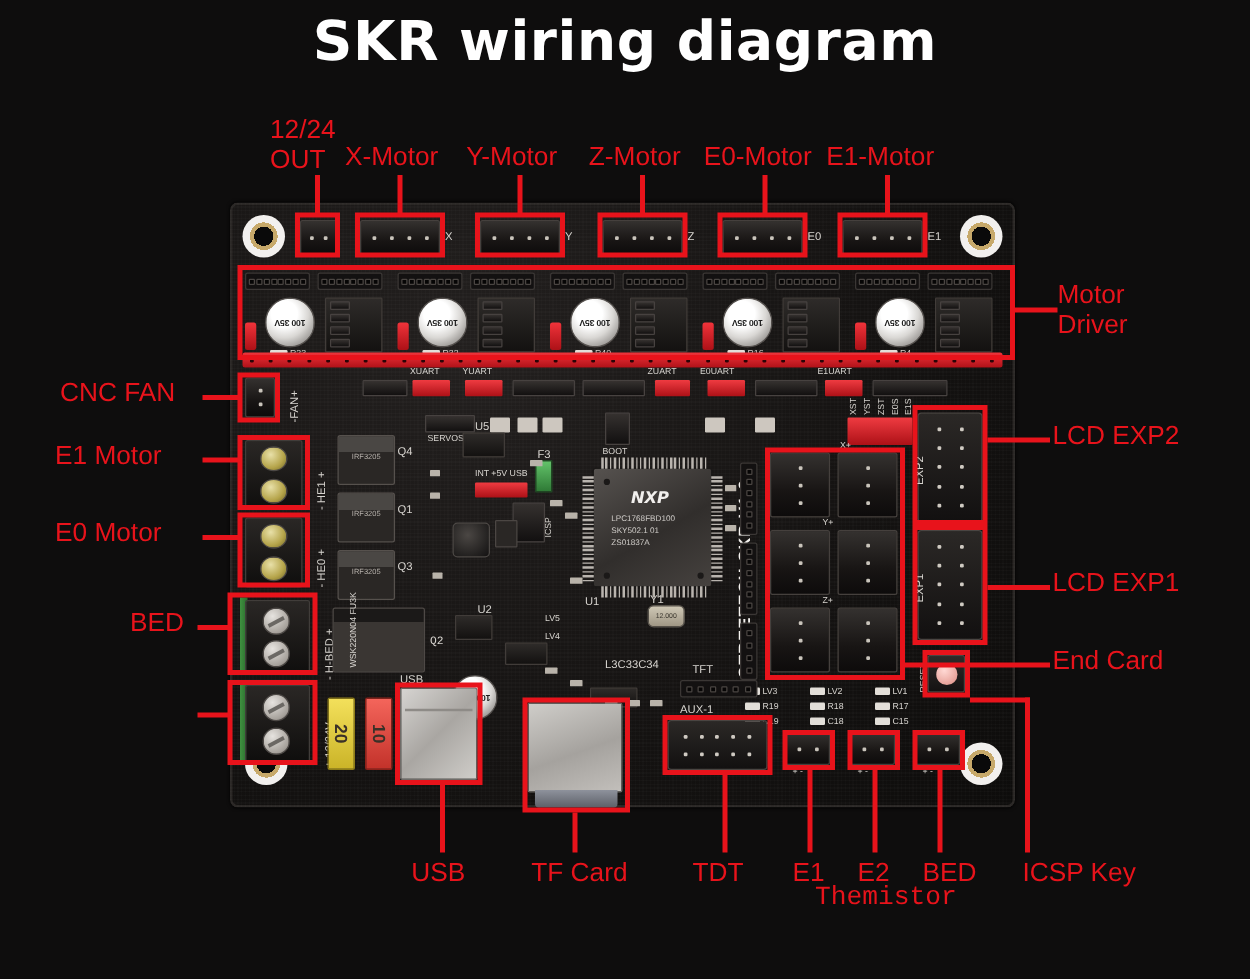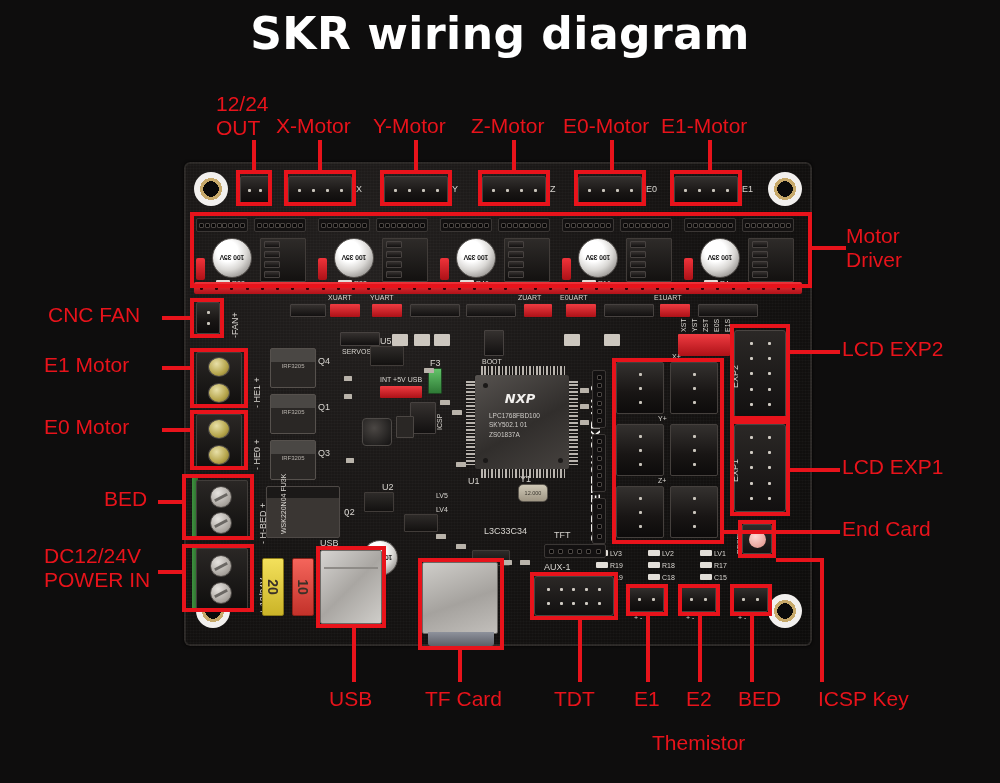--- a/index.html
+++ b/index.html
@@ -929,35 +929,31 @@
   <div class="lbl" style="left:276px;top:115px;">X-Motor</div>
   <div class="lbl" style="left:373px;top:115px;">Y-Motor</div>
   <div class="lbl" style="left:471px;top:115px;">Z-Motor</div>
   <div class="lbl" style="left:563px;top:115px;">E0-Motor</div>
   <div class="lbl" style="left:661px;top:115px;">E1-Motor</div>
 
   <div class="lbl" style="left:48px;top:304px;">CNC FAN</div>
   <div class="lbl" style="left:44px;top:354px;">E1 Motor</div>
   <div class="lbl" style="left:44px;top:416px;">E0 Motor</div>
   <div class="lbl" style="left:104px;top:488px;">BED</div>
-  <div class="lbl two" style="left:44px;top:544px;">
-    <div>DC12/24V</div>
-    <div>POWER IN</div>
-  </div>
 
   <div class="lbl two" style="left:846px;top:224px;">
     <div>Motor</div>
     <div>Driver</div>
   </div>
   <div class="lbl" style="left:842px;top:338px;">LCD EXP2</div>
   <div class="lbl" style="left:842px;top:456px;">LCD EXP1</div>
   <div class="lbl" style="left:842px;top:518px;">End Card</div>
 
   <div class="lbl" style="left:329px;top:688px;">USB</div>
   <div class="lbl" style="left:425px;top:688px;">TF Card</div>
   <div class="lbl" style="left:554px;top:688px;">TDT</div>
   <div class="lbl" style="left:634px;top:688px;">E1</div>
   <div class="lbl" style="left:686px;top:688px;">E2</div>
   <div class="lbl" style="left:738px;top:688px;">BED</div>
   <div class="lbl" style="left:818px;top:688px;">ICSP Key</div>
-  <div class="lbl" style="left:652px;top:732px;">Themistor</div>
+  <div class="lbl" style="left:652px;top:708px;font-family:Liberation Mono, monospace;">Themistor</div>
 
 </div>
 
 </body></html>

